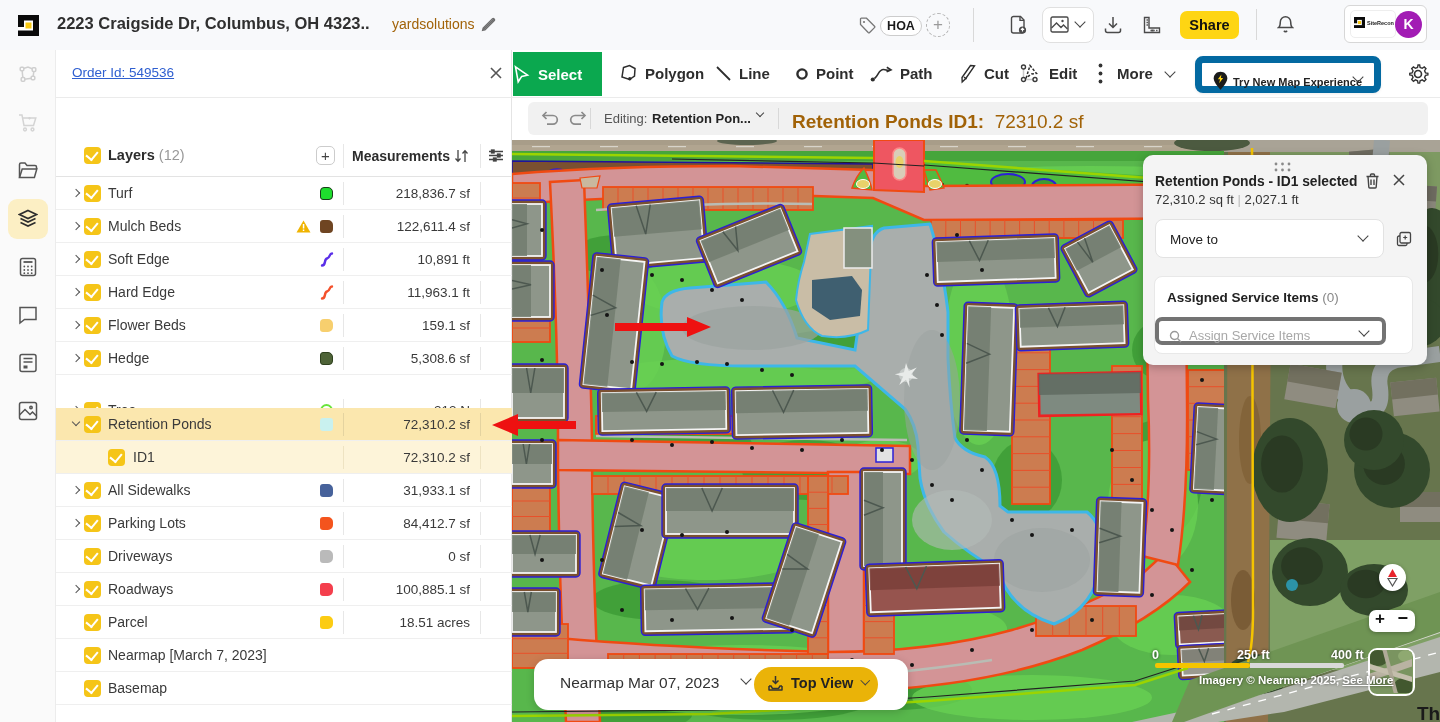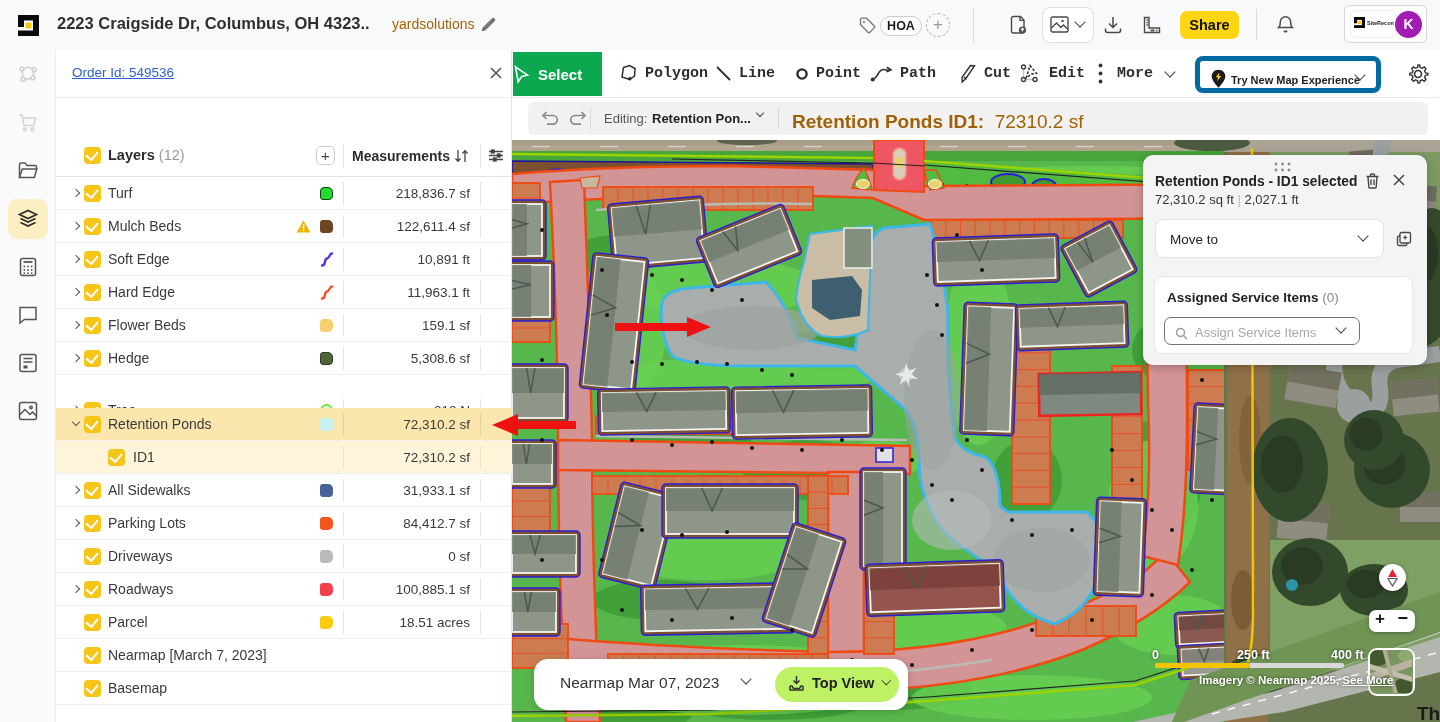--- a/index.html
+++ b/index.html
@@ -12,21 +12,21 @@
 #editzone { position:absolute; left:512px; top:98px; width:928px; height:42px; background:#fff; }
 #map { position:absolute; left:512px; top:140px; width:928px; height:582px; background:#58b04c; overflow:hidden; }
 .row { position:absolute; left:0; width:456px; height:33px; border-bottom:1px solid #efefef; }
 .chk { position:absolute; width:17px; height:17px; background:#f5c518; border-radius:4px; top:8px; }
 .chk:after { content:""; position:absolute; left:4px; top:2px; width:6px; height:9px; border:solid #fff; border-width:0 2.2px 2.2px 0; transform:rotate(40deg); }
 .lbl { position:absolute; left:52px; top:8px; font-size:14px; color:#3a3a3a; }
 .meas { position:absolute; right:42px; top:8.5px; font-size:13.5px; color:#3a3a3a; text-align:right; }
 .sw { position:absolute; left:264px; top:10px; width:13px; height:13px; border-radius:3px; }
 .vd1 { position:absolute; left:287px; top:5px; height:23px; width:0; border-left:1px solid #e7e7e7; }
 .vd2 { position:absolute; left:424px; top:5px; height:23px; width:0; border-left:1px solid #e7e7e7; }
-.tool { position:absolute; top:0; height:47px; display:flex; align-items:center; gap:7px; font-size:15px; color:#2d2d2d; font-weight:600;font-family:Liberation Mono, monospace; }
+.tool { position:absolute; top:0; height:47px; display:flex; align-items:center; gap:7px; font-size:15px; color:#2d2d2d; font-weight:600; }
 .chev { display:inline-block; width:8px; height:8px; border:solid #444; border-width:0 1.6px 1.6px 0; transform:rotate(45deg); margin-top:-4px; }
 .car { position:absolute; left:17px; top:13px; width:6px; height:6px; border:solid #555; border-width:0 1.5px 1.5px 0; transform:rotate(-45deg); }
 </style>
 </head>
 <body>
 <div id="map"><svg id="mapsvg" width="928" height="582" viewBox="0 0 928 582" xmlns="http://www.w3.org/2000/svg">
       <rect width="928" height="582" fill="#58b74c"></rect>
 <ellipse cx="105.0" cy="115.0" rx="45.0" ry="20.0" fill="#3d9c36" opacity="0.85"></ellipse>
 <ellipse cx="320.0" cy="210.0" rx="60.0" ry="20.0" fill="#3d9c36" opacity="0.85"></ellipse>
 <ellipse cx="180.0" cy="305.0" rx="60.0" ry="25.0" fill="#3d9c36" opacity="0.85"></ellipse>
@@ -527,34 +527,34 @@
     <div class="abs" style="left:14px;top:12px;font-size:13.5px;color:#222">Move to</div>
     <span class="chev" style="position:absolute;right:16px;top:16px"></span>
   </div>
   <svg class="abs" style="left:253px;top:76px" width="16" height="16" viewBox="0 0 16 16" fill="none" stroke="#444" stroke-width="1.3">
       <rect x="4" y="1.5" width="10.5" height="10.5" rx="1.5"></rect>
       <path d="M11 12 v1 a1.5 1.5 0 0 1 -1.5 1.5 H3 a1.5 1.5 0 0 1 -1.5 -1.5 V6.5 A1.5 1.5 0 0 1 3 5 h1"></path>
       <path d="M9.2 4.5 v4 M7.2 6.5 h4" stroke-width="1.2"></path>
     </svg>
   <div class="abs" style="left:11px;top:121px;width:259px;height:78px;background:#fff;border:1px solid #e8e8e8;border-radius:8px">
     <div class="abs" style="left:12px;top:13px;font-size:13.5px;font-weight:700;color:#222">Assigned Service Items <span style="font-weight:400;color:#888">(0)</span></div>
-    <div class="abs" style="left:9px;top:40px;width:196px;height:28px;border:1px solid #737373;border-radius:7px">
+    <div class="abs" style="left:0;top:40px;width:231px;height:28px;border:4px solid #737373;border-radius:7px">
       <svg class="abs" style="left:10px;top:9px" width="13" height="13" viewBox="0 0 13 13" fill="none" stroke="#999" stroke-width="1.4">
           <circle cx="5.5" cy="5.5" r="4"></circle>
           <path d="M8.5 8.5 L12 12"></path>
         </svg>
       <div class="abs" style="left:30px;top:7px;font-size:13px;color:#a8a8a8">Assign Service Items</div>
       <span class="chev" style="position:absolute;right:14px;top:10px"></span>
     </div>
   </div>
 </div>
 <div id="bottompill" class="abs" style="left:534px;top:659px;width:374px;height:51px;background:#fff;border-radius:14px;box-shadow:0 2px 8px rgba(0,0,0,.18);z-index:5">
   <div class="abs" style="left:26px;top:15px;font-size:15.5px;color:#333">Nearmap Mar 07, 2023</div>
   <span class="chev" style="position:absolute;left:208px;top:20px"></span>
-  <div class="abs" style="left:241px;top:8px;width:124px;height:35px;background:#bef264;border-radius:18px">
+  <div class="abs" style="left:220px;top:8px;width:124px;height:35px;background:#eab308;border-radius:18px">
     <svg class="abs" style="left:13px;top:8px" width="17" height="18" viewBox="0 0 17 18" fill="none" stroke="#333" stroke-width="1.5">
         <path d="M8.5 1 V8 M5.5 5.5 L8.5 8.5 L11.5 5.5"></path>
         <path d="M2 11 L4 11 L5.5 13.5 H11.5 L13 11 H15"></path>
         <path d="M2 11 V15 H15 V11" stroke-linejoin="round"></path>
       </svg>
     <div class="abs" style="left:37px;top:8px;font-size:14.5px;font-weight:600;color:#222">Top View</div>
     <span class="chev" style="position:absolute;right:10px;top:14px;width:6.5px;height:6.5px"></span>
   </div>
 </div>
 <div class="abs" style="left:1379px;top:564px;width:27px;height:27px;background:#fff;border-radius:50%;box-shadow:0 1px 4px rgba(0,0,0,.3);z-index:5">
@@ -906,21 +906,21 @@
         <circle cx="3.5" cy="16.5" r="2" fill="#fff" stroke="#3a3a3a" stroke-width="1.4"></circle>
         <circle cx="15" cy="16.5" r="2" fill="#fff" stroke="#3a3a3a" stroke-width="1.4"></circle>
         <path d="M10 2.5 L16.5 10.5 L11.5 11 L6.2 14.8 z" stroke="#2d2d2d" stroke-width="1.5" stroke-dasharray="2.6 1.7"></path>
       </svg>Edit</div>
   <svg class="abs" style="left:586px;top:13px" width="5" height="21" viewBox="0 0 5 21">
       <circle cx="2.5" cy="2.5" r="1.9" fill="#333"></circle>
       <circle cx="2.5" cy="10.5" r="1.9" fill="#333"></circle>
       <circle cx="2.5" cy="18.5" r="1.9" fill="#333"></circle>
     </svg>
   <div class="tool" style="left:605px">More<span class="chev" style="margin-left:6px"></span></div>
-  <div class="abs" style="left:683px;top:6px;width:186px;height:37px;background:#fff;border:5px solid #0369a1;border-radius:8px;box-shadow:0 1px 3px rgba(0,0,0,.08)">
+  <div class="abs" style="left:683px;top:6px;width:186px;height:37px;background:#fff;border:7px solid #0369a1;border-radius:8px;box-shadow:0 1px 3px rgba(0,0,0,.08)">
     <svg class="abs" style="left:11px;top:8px" width="15" height="20" viewBox="0 0 17 22">
         <path d="M8.5 0.5 C4 0.5 0.8 3.8 0.8 8 C0.8 13.5 8.5 21 8.5 21 C8.5 21 16.2 13.5 16.2 8 C16.2 3.8 13 0.5 8.5 0.5 z" fill="#1b1b1b"></path>
         <path d="M9.5 3.5 L5.5 9 H8 L7 13.5 L11.5 7.5 H9 z" fill="#ffd513"></path>
       </svg>
     <div class="abs" style="left:31px;top:13px;font-size:11px;font-weight:600;color:#222;white-space:nowrap">Try New Map Experience</div>
     <span class="chev" style="position:absolute;right:12px;top:14px"></span>
   </div>
   <svg class="abs" style="left:895px;top:13px" width="22" height="22" viewBox="0 0 24 24" fill="none" stroke="#333" stroke-width="1.8">
       <path d="M12 8.2 a3.8 3.8 0 1 0 0 7.6 a3.8 3.8 0 1 0 0-7.6 z"></path>
       <path d="M12 2.2 l1.8 0 .5 2.6 2.3 1 2.2-1.5 1.9 1.9 -1.5 2.2 1 2.3 2.6.5 0 1.8 -2.6.5 -1 2.3 1.5 2.2 -1.9 1.9 -2.2-1.5 -2.3 1 -.5 2.6 -1.8 0 -.5-2.6 -2.3-1 -2.2 1.5 -1.9-1.9 1.5-2.2 -1-2.3 -2.6-.5 0-1.8 2.6-.5 1-2.3 -1.5-2.2 1.9-1.9 2.2 1.5 2.3-1 z" stroke-width="1.5"></path>

